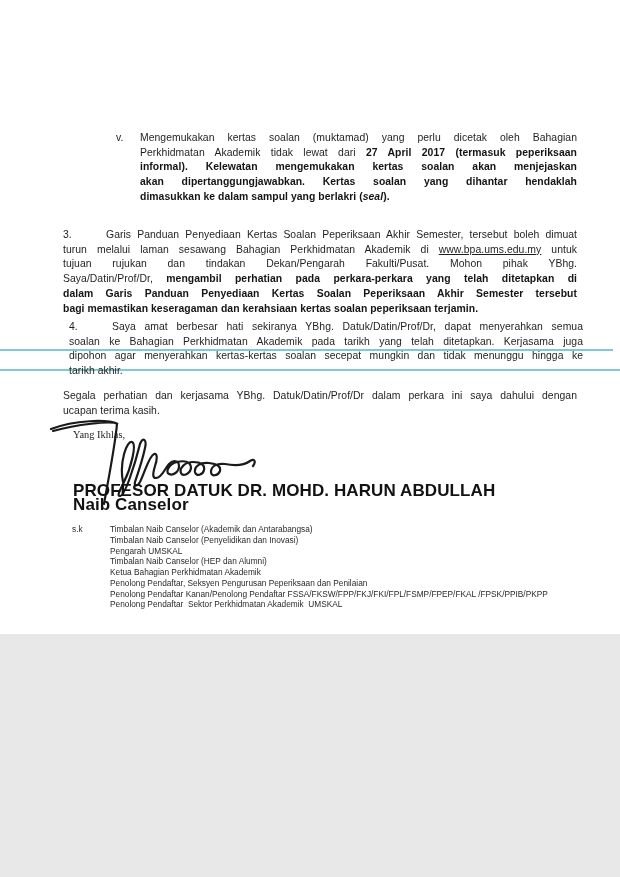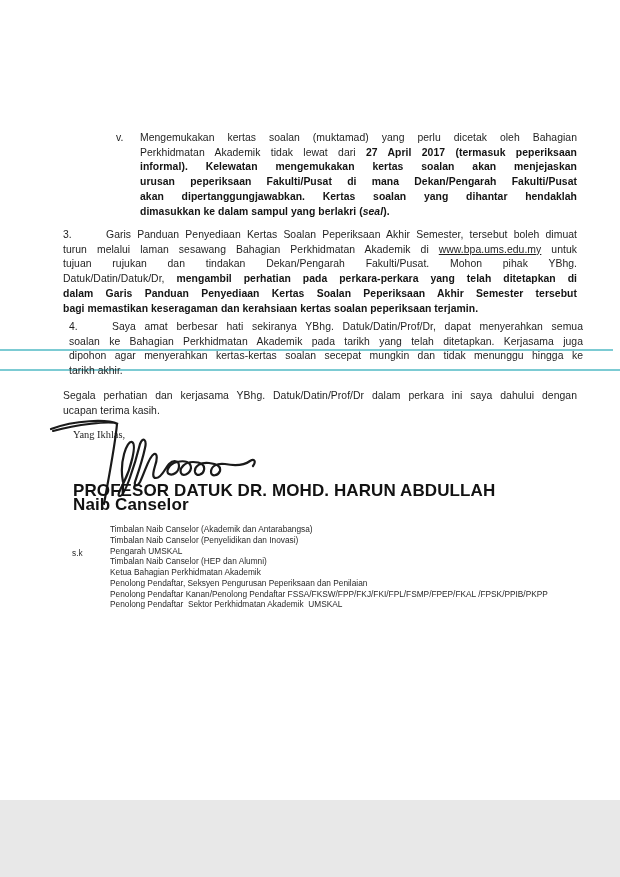--- a/index.html
+++ b/index.html
@@ -1,60 +1,59 @@
 <!DOCTYPE html>
 <html><head>
 <meta charset="utf-8">
 <style>
   html,body{margin:0;padding:0;background:#e8e8e8;}
   .page{
     position:relative;
-    width:620px;height:800px;
+    width:620px;height:634px;
     background:#ffffff;
     font-family:"Liberation Sans","DejaVu Sans",sans-serif;
     color:#1e1e1e;
     overflow:hidden;
     margin:0 auto;
   }
   .block{position:absolute;}
   .body-txt{font-size:10.4px;line-height:14.7px;letter-spacing:0.05px;}
   .tline{white-space:normal;}
   .just{text-align:justify;text-align-last:justify;-moz-text-align-last:justify;}
   .b{font-weight:bold;color:#141414;}
   .i{font-style:italic;}
   .u{text-decoration:underline;margin-top:40px;}
   .marker{display:inline-block;}
   .itemv .marker{margin-left:-24px;}
   .salutation{font-size:10.4px;}
   .sig-name{font-size:17px;font-weight:bold;line-height:13.5px;color:#121212;letter-spacing:0.1px;}
   .cc{display:flex;font-size:8.3px;line-height:10.75px;color:#2a2a2a;}
-  .cc-label{width:38px;flex:0 0 38px;margin-top:24px;}
+  .cc-label{width:38px;flex:0 0 38px;}
   .cc-items div{white-space:nowrap;}
   .scanline{position:absolute;height:2px;}
   .sig-svg{position:absolute;}
 </style>
 </head>
 <body>
 
 <div class="page">
 
   <div class="block body-txt itemv" style="left:140px;top:131px;width:437px;">
       <div class="tline just"><span class="marker" style="width: 24px;">v.</span><span>Mengemukakan kertas soalan (muktamad) yang perlu dicetak oleh Bahagian</span></div>
       <div class="tline just"><span>Perkhidmatan Akademik tidak lewat dari </span><span class="b">27 April 2017 (termasuk peperiksaan</span></div>
       <div class="tline just"><span class="b">informal). Kelewatan mengemukakan kertas soalan akan menjejaskan</span></div>
-      <div class="tline just"><span class="b">urusan peperiksaan Fakulti/Pusat di mana Dekan/Pengarah Fakulti/Pusat</span></div>
       <div class="tline just"><span class="b">akan dipertanggungjawabkan. Kertas soalan yang dihantar hendaklah</span></div>
       <div class="tline"><span class="b">dimasukkan ke dalam sampul yang berlakri (</span><span class="b i">seal</span><span class="b">).</span></div>
     </div>
 
   <div class="block body-txt" style="left:63px;top:228px;width:514px;">
       <div class="tline just"><span class="marker" style="width: 43px;">3.</span><span>Garis Panduan Penyediaan Kertas Soalan Peperiksaan Akhir Semester, tersebut boleh dimuat</span></div>
       <div class="tline just"><span>turun melalui laman sesawang Bahagian Perkhidmatan Akademik di </span><span class="u">www.bpa.ums.edu.my</span><span> untuk</span></div>
       <div class="tline just"><span>tujuan rujukan dan tindakan Dekan/Pengarah Fakulti/Pusat. Mohon pihak YBhg.</span></div>
-      <div class="tline just"><span>Datuk/Datin/Datuk/Dr, </span><span class="b">mengambil perhatian pada perkara-perkara yang telah ditetapkan di</span></div>
+      <div class="tline just"><span>Saya/Datin/Prof/Dr, </span><span class="b">mengambil perhatian pada perkara-perkara yang telah ditetapkan di</span></div>
       <div class="tline just"><span class="b">dalam Garis Panduan Penyediaan Kertas Soalan Peperiksaan Akhir Semester tersebut</span></div>
       <div class="tline"><span class="b">bagi memastikan keseragaman dan kerahsiaan kertas soalan peperiksaan terjamin.</span></div>
     </div>
 
   <div class="scanline" style="left:0;top:349px;width:613px;background:#7ccbd3;"></div>
   <div class="scanline" style="left:0;top:369px;width:620px;background:#7ccbd3;"></div>
 
   <div class="block body-txt" style="left:63px;top:320px;width:514px;margin-left:6px;">
       <div class="tline just"><span class="marker" style="width: 43px;">4.</span><span>Saya amat berbesar hati sekiranya YBhg. Datuk/Datin/Prof/Dr, dapat menyerahkan semua</span></div>
       <div class="tline just"><span>soalan ke Bahagian Perkhidmatan Akademik pada tarikh yang telah ditetapkan. Kerjasama juga</span></div>

